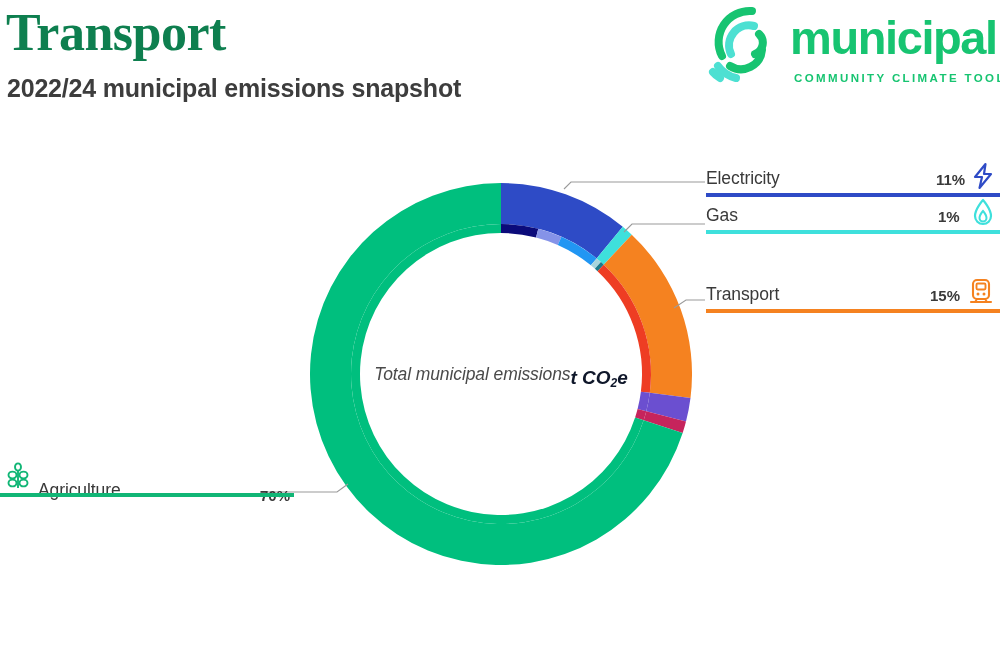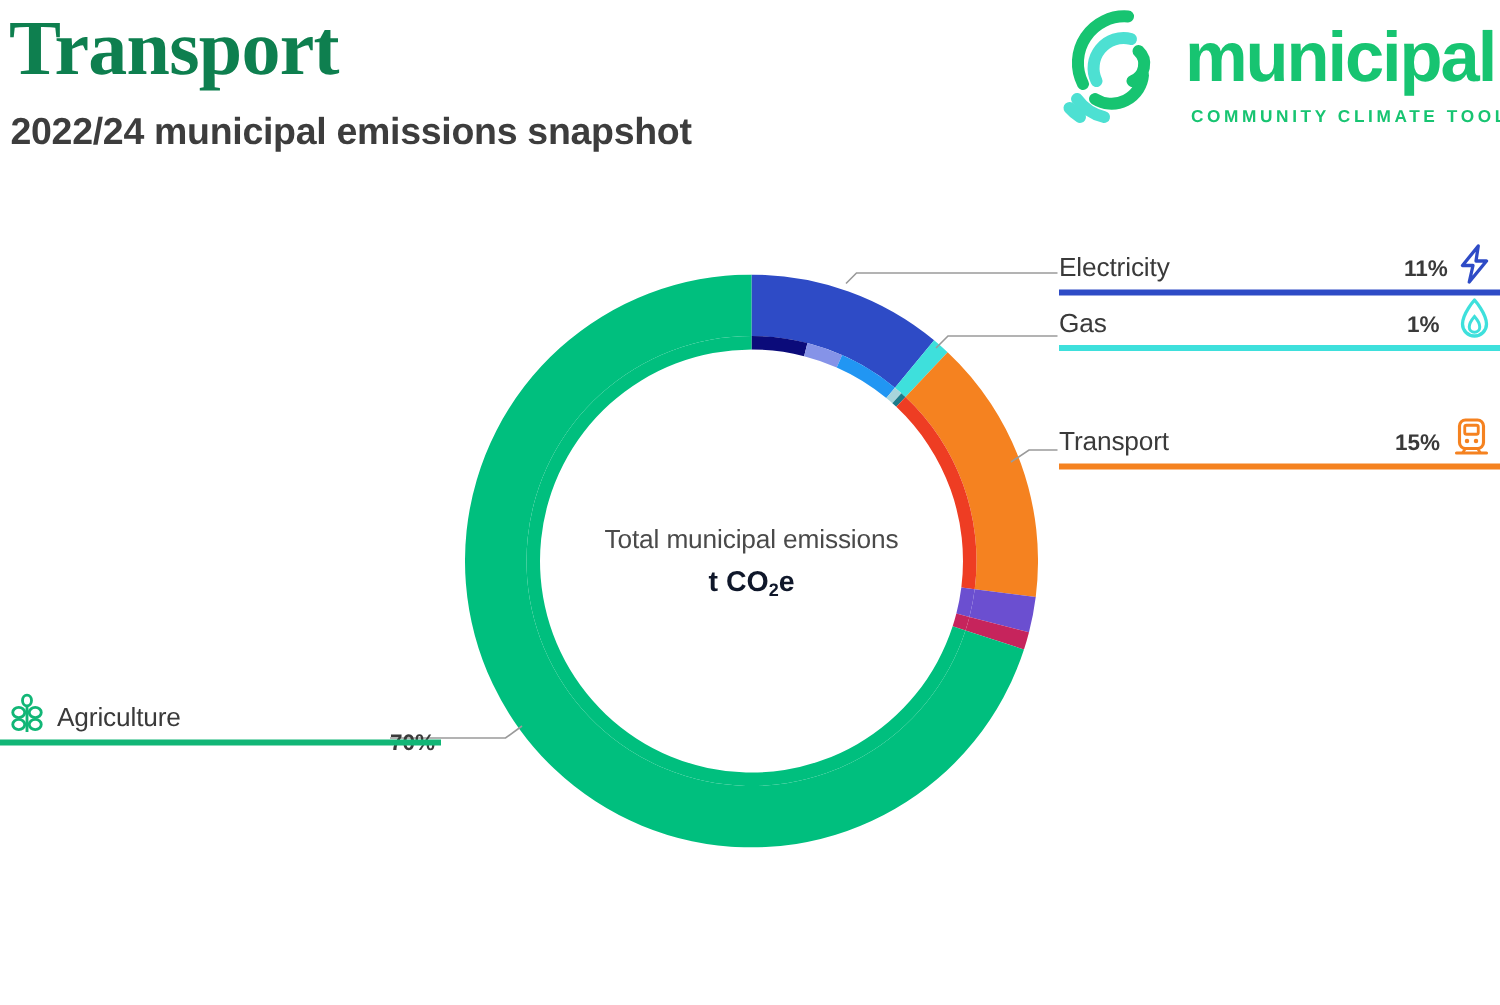--- a/index.html
+++ b/index.html
@@ -88,24 +88,25 @@
   }
   #donut-svg { display: block; }
 
   #donut-center {
     position: absolute;
     left: 0;
     top: 0;
     width: 382px;
     height: 382px;
     display: flex;
-    flex-direction: column;
+    flex-direction: row;
     align-items: center;
     justify-content: center;
     pointer-events: none;
+    font-style: italic;
   }
   #center-label {
     font-size: 17.5px;
     font-weight: 500;
     color: #4a4a4a;
     letter-spacing: -0.1px;
   }
   #center-value {
     font-size: 52px;
     font-weight: bold;
@@ -273,16 +274,16 @@
   <svg class="callout-icon" style="left:4px;top:2px;" width="28" height="30" viewBox="0 0 28 30">
     <g fill="none" stroke="#11b676" stroke-width="1.9">
       <ellipse cx="14" cy="5" rx="3" ry="3.6"></ellipse>
       <ellipse cx="8.5" cy="13" rx="4" ry="3.4"></ellipse>
       <ellipse cx="19.5" cy="13" rx="4" ry="3.4"></ellipse>
       <ellipse cx="8.5" cy="21" rx="4" ry="3.4"></ellipse>
       <ellipse cx="19.5" cy="21" rx="4" ry="3.4"></ellipse>
       <line x1="14" y1="8.6" x2="14" y2="26"></line>
     </g>
   </svg>
-  <div class="callout-label" style="left:38px;top:8px;">Agriculture</div>
+  <div class="callout-label" style="left:38px;top:20px;">Agriculture</div>
   <div class="callout-pct" style="left:260px;top:27px;">70%</div>
   <div class="callout-rule" style="left:0px;top:33px;width:294px;background:#11b676;"></div>
 </div>
 
 </body></html>

